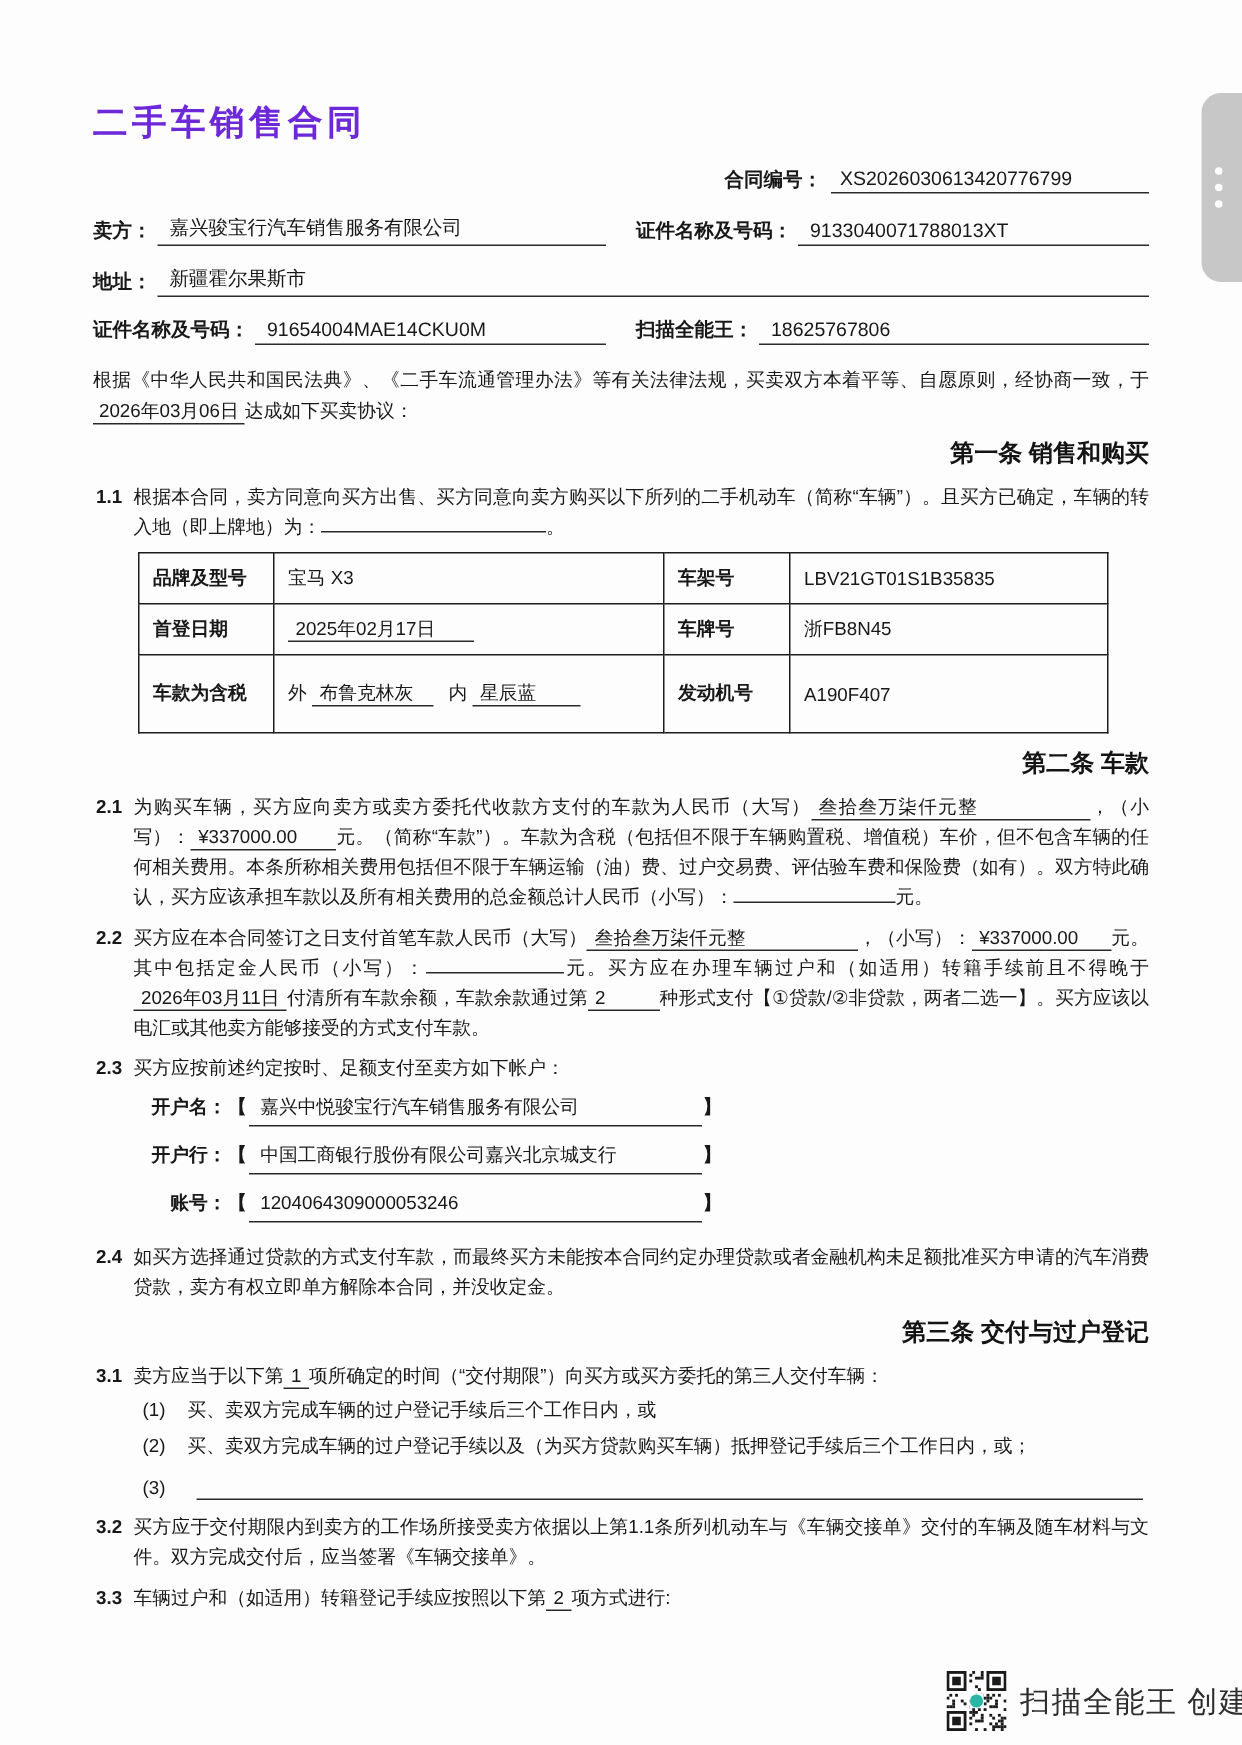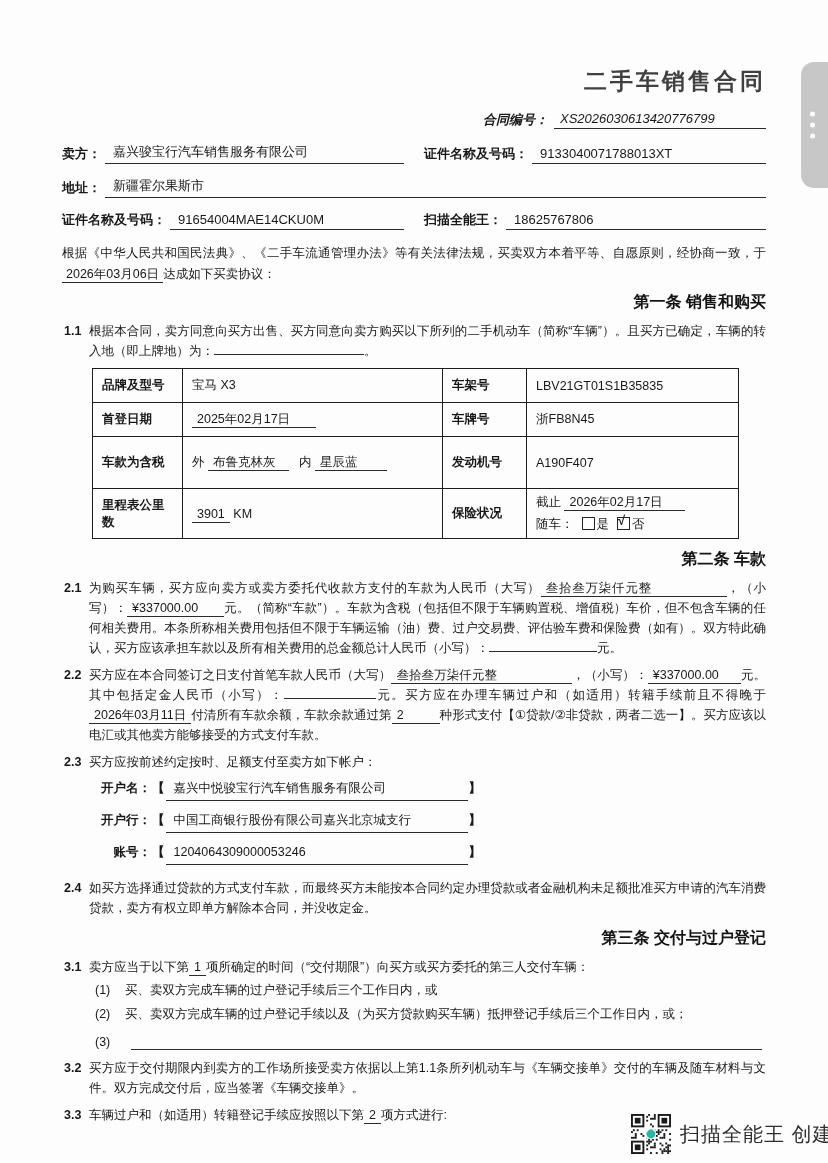--- a/index.html
+++ b/index.html
@@ -2,25 +2,25 @@
 <html><head>
 <meta charset="utf-8">
 <style>
   * { margin:0; padding:0; box-sizing:border-box; }
   html,body { width:828px; height:1163px; overflow:hidden; background:#fdfdfd; }
   body { font-family:"Liberation Sans","DejaVu Sans",sans-serif; color:#181818; font-weight:500; }
   .screen { position:relative; width:828px; height:1163px; background:#fdfdfd; }
 
   .doc { position:relative; width:828px; height:1163px; padding:66px 62px 0 62px; overflow:hidden; }
 
-  h1.title { text-align:right; font-size:23px; font-weight:700; letter-spacing:3px; margin-bottom:14px; color:#404040; }
+  h1.title { text-align:left; font-size:23px; font-weight:700; letter-spacing:3px; margin-bottom:14px; color:#6d28d9; }
 
   .ul { border-bottom:1.6px solid #2a2a2a; }
 
-  .contract-row { display:flex; justify-content:flex-end; align-items:center; margin-bottom:14px; font-size:13px;font-style:italic; }
+  .contract-row { display:flex; justify-content:flex-end; align-items:center; margin-bottom:14px; font-size:13px; }
   .contract-row .lbl { font-weight:700; padding-right:6px; white-space:nowrap; }
   .contract-row .val { width:212px; padding:0 2px 2px 6px; white-space:nowrap; }
 
   .party-row { display:flex; margin-bottom:13px; font-size:13px; }
   .pfield { display:flex; align-items:flex-end; }
   .pfield .plabel { white-space:nowrap; font-weight:700; padding-right:4px; padding-bottom:1px; }
   .pfield .pval { flex:1; padding:0 2px 2px 8px; white-space:nowrap; overflow:hidden; }
   .pleft { width:342px; flex:0 0 auto; margin-right:20px; }
   .pright { flex:1; }
 
@@ -135,29 +135,20 @@
       <tr class="r3">
         <td class="tlabel">车款为含税</td>
         <td class="tval1">
           <span>外</span>
           <span class="fill" style="padding-right:14px">布鲁克林灰</span>
           <span style="margin-left:6px">内</span>
           <span class="fill" style="padding-right:30px">星辰蓝</span>
         </td>
         <td class="tlabel2">发动机号</td>
         <td class="tval2">A190F407</td>
-      </tr>
-      <tr class="r4">
-        <td class="tlabel">里程表公里数</td>
-        <td class="tval1"><span class="fill">3901</span> <span>KM</span></td>
-        <td class="tlabel2">保险状况</td>
-        <td class="tval2">
-          <div><span>截止</span> <span class="fill" style="padding-right:22px">2026年02月17日</span></div>
-          <div style="margin-top:5px"><span>随车：</span><span class="cbx"></span><span>是</span><span class="cbx"><span class="mark">√</span></span><span>否</span></div>
-        </td>
       </tr>
     </tbody>
       </table>
 
     <h2 class="sec">第二条 车款</h2>
 
     <div class="clause">
       <span class="cnum">2.1</span>
       <span class="cbody"><span>为购买车辆，买方应向卖方或卖方委托代收款方支付的车款为人民币（大写）</span><span class="fill" style="padding-right:75px">叁拾叁万柒仟元整</span><span>，（小写）：</span><span class="fill" style="padding-right:26px">¥337000.00</span><span>元。（简称“车款”）。车款为含税（包括但不限于车辆购置税、增值税）车价，但不包含车辆的任何相关费用。本条所称相关费用包括但不限于车辆运输（油）费、过户交易费、评估验车费和保险费（如有）。双方特此确认，买方应该承担车款以及所有相关费用的总金额总计人民币（小写）：</span><span class="blank" style="width:108px"></span><span>元。</span></span>
     </div>

